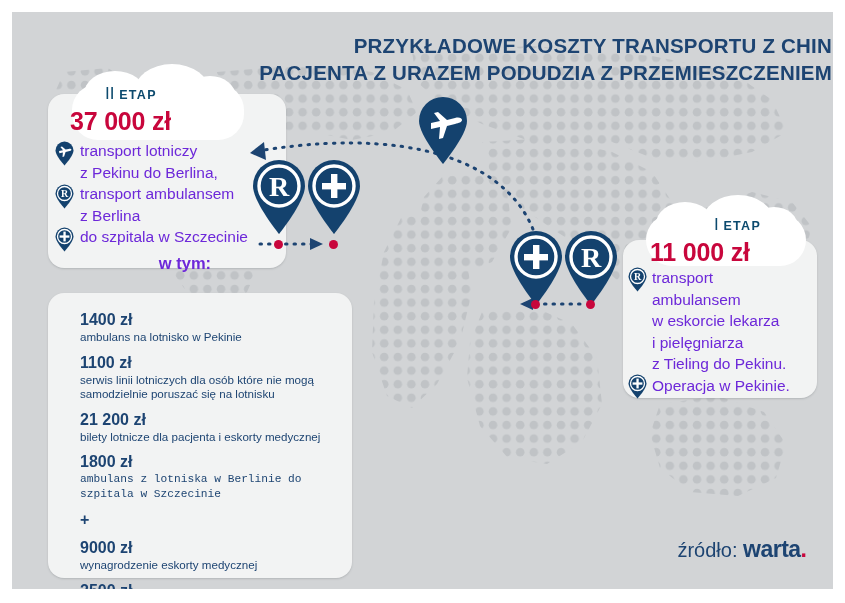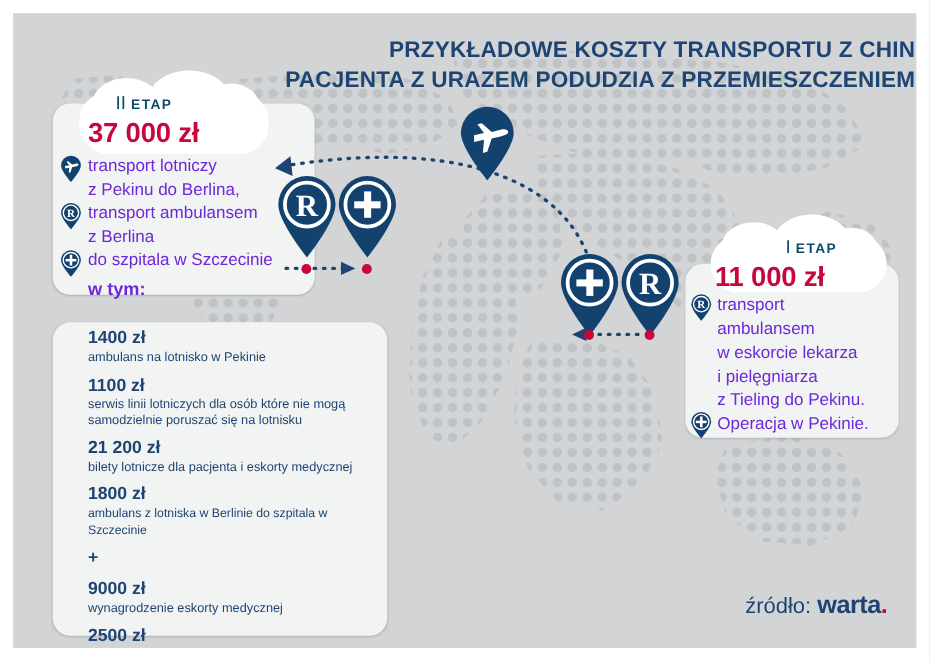--- a/index.html
+++ b/index.html
@@ -57,21 +57,21 @@
   
   .lines{position:absolute;color:#6d28d9;font-size:15.5px;line-height:21.5px;}
   .lines .l{white-space:nowrap;}
   .strong{font-weight:bold;}
 
   
   .minipin{position:absolute;width:21px;height:26px;z-index:5;}
 
   
   #breakdown{left:36px;top:281px;width:304px;height:285px;}
-  #breakdown .bd{position:absolute;left:32px;top:4px;width:262px;color:#1d4472;}
+  #breakdown .bd{position:absolute;left:32px;top:16px;width:262px;color:#1d4472;}
   .bd .val{font-size:16px;font-weight:bold;line-height:21px;margin-top:7px;}
   .bd .val:first-child{margin-top:0;}
   .bd .desc{font-size:11.6px;line-height:14.5px;font-weight:normal;}
   .bd .plus{font-size:16px;font-weight:bold;line-height:20px;margin-top:9px;}
 
   
   .pin{position:absolute;z-index:2;}
   .reddot{position:absolute;width:9px;height:9px;border-radius:50%;
           background:#c8063c;z-index:2;}
 
@@ -190,29 +190,29 @@
 
     <div class="cloud" style="left:60px;top:72px;width:172px;height:56px;border-radius:26px;">
       <span style="position:absolute;left:12px;top:-13px;width:62px;height:46px;background:#fff;border-radius:50%;"></span>
       <span style="position:absolute;left:62px;top:-20px;width:76px;height:56px;background:#fff;border-radius:50%;"></span>
       <span style="position:absolute;left:112px;top:-8px;width:52px;height:42px;background:#fff;border-radius:50%;"></span>
     </div>
     <div class="etap" style="left:93px;top:72px;">
       <span class="rom">II</span>
       <span class="word">ETAP</span>
     </div>
-    <div class="amount" style="left:68px;top:95px;">37 000 zł</div>
+    <div class="amount" style="left:58px;top:95px;">37 000 zł</div>
 
     <div class="lines" style="left:68px;top:128px;width:210px;">
       <div class="l">transport lotniczy</div>
       <div class="l">z Pekinu do Berlina,</div>
       <div class="l">transport ambulansem</div>
       <div class="l">z Berlina</div>
       <div class="l">do szpitala w Szczecinie</div>
-      <div class="l strong" style="margin-top:5px;font-size:16.5px;">w tym:</div>
+      <div class="l strong" style="margin-top:5px;font-size:16.5px;text-align:center;">w tym:</div>
     </div>
 
     <div class="minipin" style="left:42px;top:128px;">
       <svg width="21" height="26" xmlns="http://www.w3.org/2000/svg">
         <path d="M10.5 25.5 C10.5 25.5 1.5 15.5 1.5 10.5 A9 9 0 1 1 19.5 10.5 C19.5 15.5 10.5 25.5 10.5 25.5 Z" fill="#14426e"></path>
         <path d="M5 11 l4 -.8 l-2.6 -3.2 l1.6 -.4 l3.6 3 l3 -.7 c1.6 -.4 2.8 0 2.8 .8 c0 .8 -1.2 1.2 -2.8 1.6 l-3 .7 l-1.5 4.6 l-1.6 .4 l.4 -4.6 l-3.5 .8 z" fill="#ffffff"></path>
       </svg>
     </div>
     <div class="minipin" style="left:42px;top:171px;">
       <svg width="21" height="26" xmlns="http://www.w3.org/2000/svg">
@@ -236,21 +236,21 @@
         <div class="desc">ambulans na lotnisko w Pekinie</div>
 
         <div class="val">1100 zł</div>
         <div class="desc" style="white-space:pre-line;">serwis linii lotniczych dla osób które nie mogą
 samodzielnie poruszać się na lotnisku</div>
 
         <div class="val">21 200 zł</div>
         <div class="desc">bilety lotnicze dla pacjenta  i eskorty medycznej</div>
 
         <div class="val">1800 zł</div>
-        <div class="desc" style="font-size:11.2px;">ambulans z lotniska w Berlinie do szpitala w Szczecinie</div>
+        <div class="desc" style="font-size:11.2px;font-family:Liberation Mono, monospace;">ambulans z lotniska w Berlinie do szpitala w Szczecinie</div>
 
         <div class="plus">+</div>
 
         <div class="val">9000 zł</div>
         <div class="desc">wynagrodzenie eskorty medycznej</div>
 
         <div class="val">2500 zł</div>
 
       </div>
     </div>

